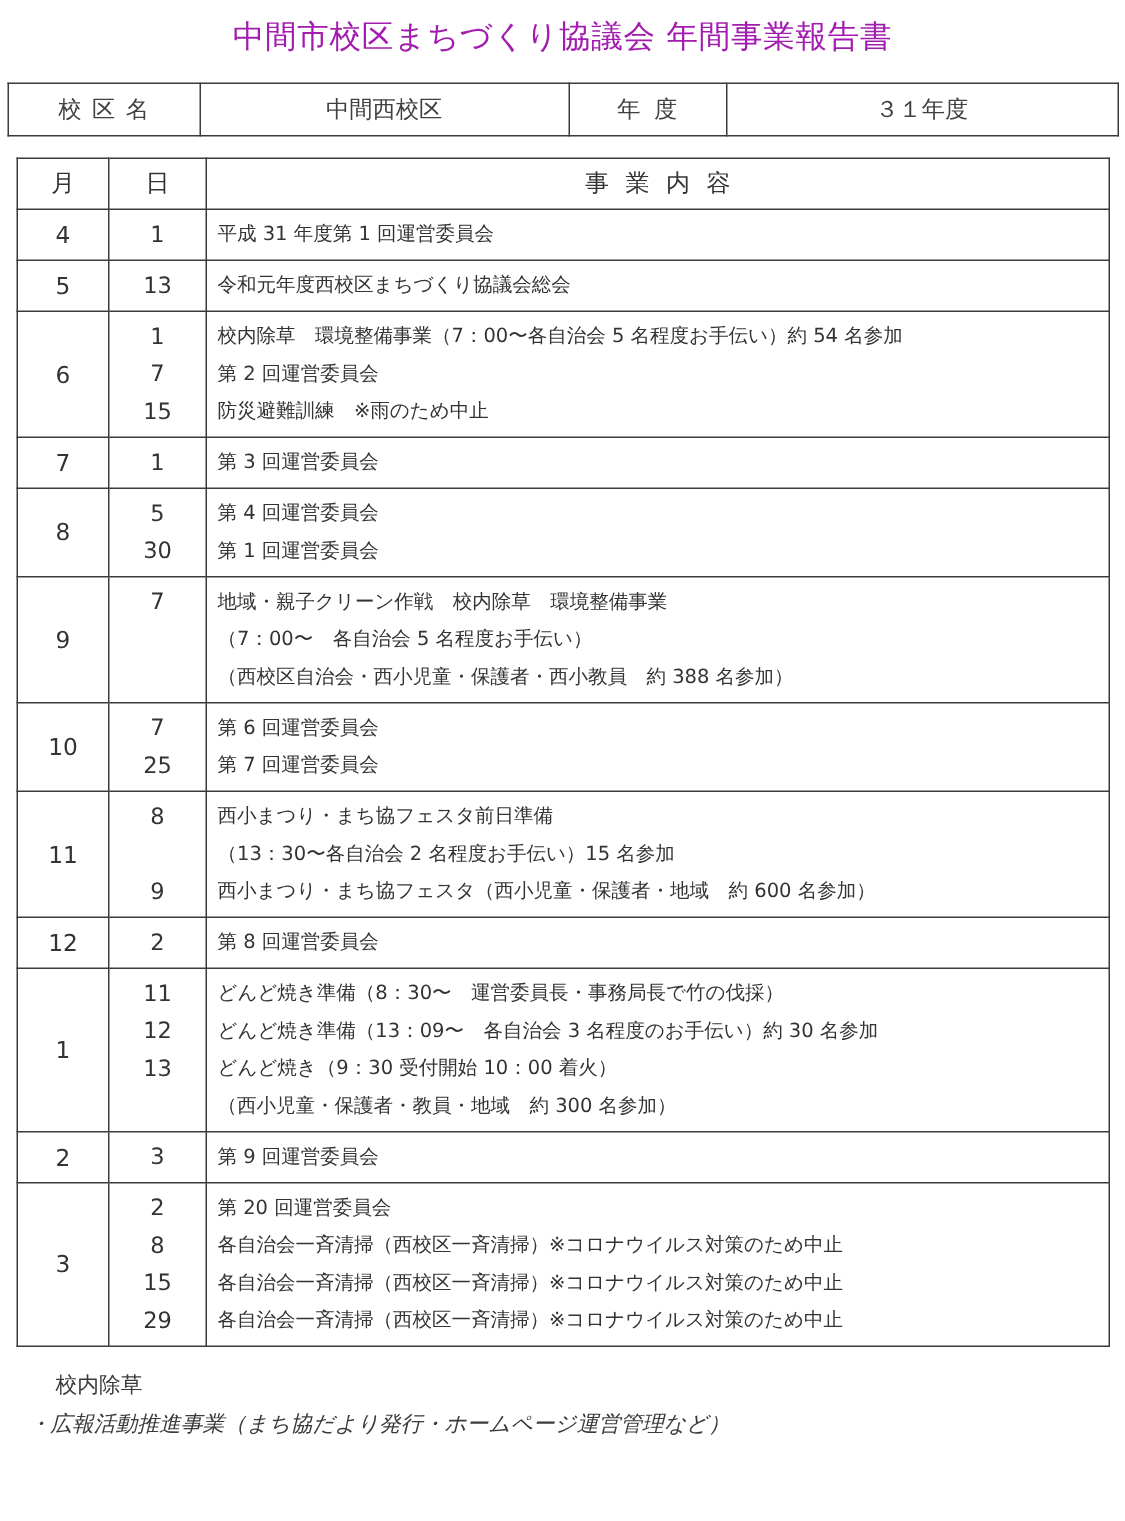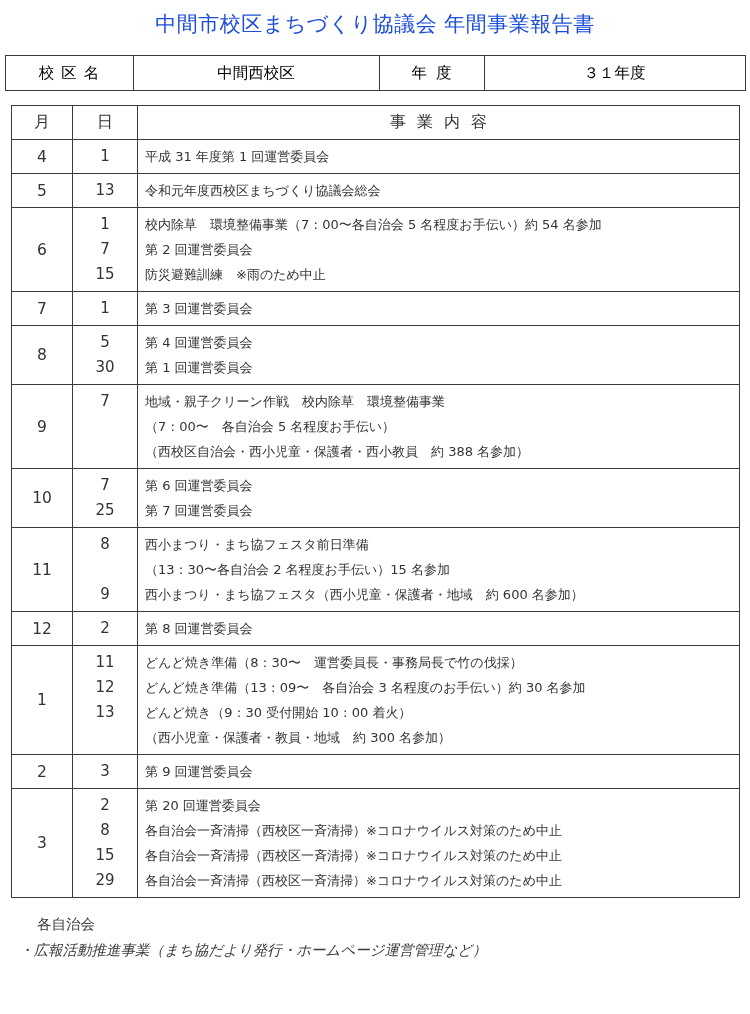--- a/index.html
+++ b/index.html
@@ -15,42 +15,42 @@
     color: #262626;
     position: relative;
     overflow: hidden;
   }
 
   
   .doc-title {
     text-align: center;
     font-size: 21px;
     letter-spacing: 0.5px;
-    color: #1d4ed8;
+    color: #a21caf;
     padding-top: 12px;
     padding-bottom: 0;
     line-height: 1.2;
     font-family: "DejaVu Sans", "Liberation Sans", sans-serif;
     font-weight: normal;
   }
 
   
   .info-table {
     border-collapse: collapse;
     width: 728px;
     margin: 18px auto 0 auto;
     table-layout: fixed;
   }
   .info-table td {
     border: 1.3px solid #3b3b3b;
     height: 32px;
     text-align: center;
     vertical-align: middle;
     font-size: 15.5px;
-    color: #000000;
+    color: #404040;
     font-family: "DejaVu Sans", "Liberation Sans", sans-serif;
   }
   .info-label {
     width: 125px;
     letter-spacing: 7px;
     text-indent: 7px;
   }
   .info-value-school { width: 243px; }
   .info-label-year {
     width: 102px;
@@ -294,18 +294,18 @@
             <div class="line">各自治会一斉清掃（西校区一斉清掃）※コロナウイルス対策のため中止</div>
             <div class="line">各自治会一斉清掃（西校区一斉清掃）※コロナウイルス対策のため中止</div>
             <div class="line">各自治会一斉清掃（西校区一斉清掃）※コロナウイルス対策のため中止</div>
           </td>
         </tr>
       </tbody>
   </table>
 </div>
 
 <div class="footer-notes">
-  <div class="footer-heading">各自治会</div>
+  <div class="footer-heading">校内除草</div>
   <div id="footer-items">
 
   <div class="footer-item">・広報活動推進事業（まち協だより発行・ホームページ運営管理など）</div>
     </div>
 </div>
 
 </body></html>

